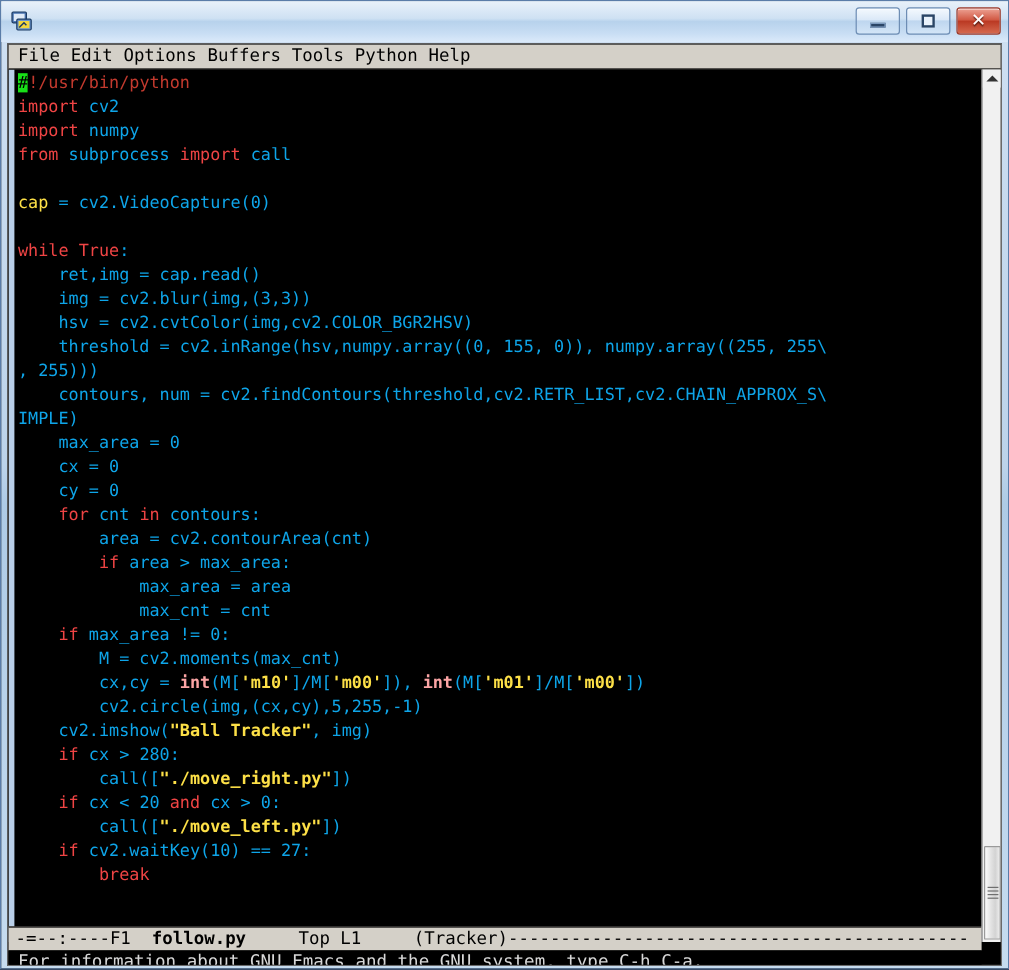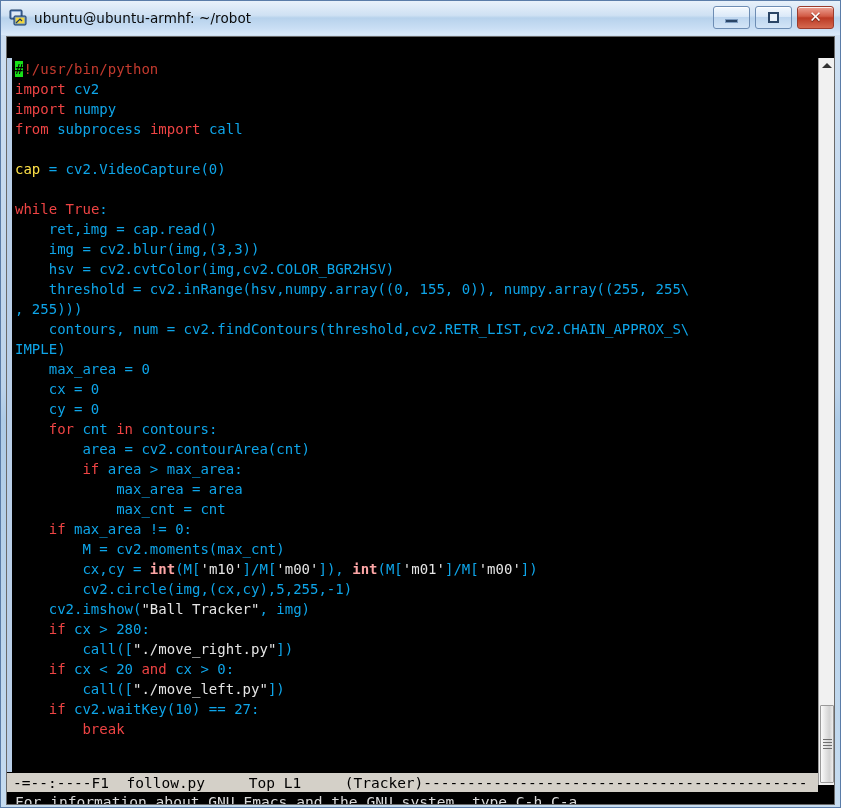--- a/index.html
+++ b/index.html
@@ -63,35 +63,35 @@
   #fringe-left { position:absolute; left:0; top:0; width:5px; height:100%; background:#b9cfe8; }
   #code {
     position:absolute; left:8px; top:1px; right:0; top:1px;
     font-family:"DejaVu Sans Mono", monospace;
     font-size:14px; line-height:20px; color:#d8d8d8;
     white-space:pre;
   }
   #code .ln { height:20px; white-space:pre; }
   .kw  { color:#ef4444; font-weight:normal; }   
   .bi  { color:#fca5a5; font-weight:bold; }   
-  .str { color:#e5e5e5; }                     
+  .str { color:#fde047;font-weight:bold; }                     
   .cmt { color:#c33a2e; }                     
   .var { color:#fde047; }                     
   .pl  { color:#0ea5e9;text-align:center; }                     
   .cur { background:#18e018; color:#000; }    
 
   
   #modeline {
     position:absolute; left:0; bottom:12px; width:811px; height:20px;
     background:#d4d0c8; color:#000;
     font-family:"DejaVu Sans Mono", monospace; font-size:14.5px; line-height:20px;
     white-space:pre; overflow:hidden; padding-left:6px;
     border-top:1px solid #000;
   }
-  #modeline b { font-weight:normal; }
+  #modeline b { font-weight:bold; }
   
   #minibuffer {
     position:absolute; left:0; bottom:-8px; width:811px; height:20px;
     background:#000; color:#d8d8d8;
     font-family:"DejaVu Sans Mono", monospace; font-size:14.6px; line-height:20px;
     white-space:pre; padding-left:8px; overflow:hidden;
   }
 
   
   #scrollbar {
@@ -123,37 +123,45 @@
   <div id="titlebar">
     <span id="title-icon">
       <svg width="20" height="20" viewBox="0 0 20 20">
         <rect x="2" y="2" width="12" height="9" rx="1" fill="#4f79b5" stroke="#1b3a63" stroke-width="1"></rect>
         <rect x="3.5" y="3.5" width="9" height="6" fill="#dfeaf7"></rect>
         <rect x="6" y="8" width="12" height="9" rx="1" fill="#6a94cd" stroke="#1b3a63" stroke-width="1"></rect>
         <rect x="7.5" y="9.5" width="9" height="6" fill="#f2d63c"></rect>
         <path d="M8 15 L12 11 L14 13" stroke="#1b3a63" stroke-width="1.2" fill="none"></path>
       </svg>
     </span>
-    <span id="title-text">ubuntu@ubuntu-armhf: ~/robot</span>
 
     <div id="winbtns">
       <div class="wbtn">
         <span class="glyph-min"></span>
       </div>
       <div class="wbtn">
         <span class="glyph-max"></span>
       </div>
       <div class="wbtn close">
         <span class="glyph-close">✕</span>
       </div>
     </div>
   </div>
 
   <div id="emacs">
 
+    <div id="menubar">
+      <span class="mi">File</span>
+      <span class="mi">Edit</span>
+      <span class="mi">Options</span>
+      <span class="mi">Buffers</span>
+      <span class="mi">Tools</span>
+      <span class="mi">Python</span>
+      <span class="mi">Help</span>
+    </div>
 
     <div id="textarea">
       <div id="fringe-left"></div>
       <div id="code"><div class="ln"><span class="cur">#</span><span class="cmt">!/usr/bin/python</span></div><div class="ln"><span class="kw">import</span><span class="pl"> cv2</span></div><div class="ln"><span class="kw">import</span><span class="pl"> numpy</span></div><div class="ln"><span class="kw">from</span><span class="pl"> subprocess </span><span class="kw">import</span><span class="pl"> call</span></div><div class="ln">&nbsp;</div><div class="ln"><span class="var">cap</span><span class="pl"> = cv2.VideoCapture(0)</span></div><div class="ln">&nbsp;</div><div class="ln"><span class="kw">while</span><span class="pl"> </span><span class="kw">True</span><span class="pl">:</span></div><div class="ln"><span class="pl">    ret,img = cap.read()</span></div><div class="ln"><span class="pl">    img = cv2.blur(img,(3,3))</span></div><div class="ln"><span class="pl">    hsv = cv2.cvtColor(img,cv2.COLOR_BGR2HSV)</span></div><div class="ln"><span class="pl">    threshold = cv2.inRange(hsv,numpy.array((0, 155, 0)), numpy.array((255, 255\</span></div><div class="ln"><span class="pl">, 255)))</span></div><div class="ln"><span class="pl">    contours, num = cv2.findContours(threshold,cv2.RETR_LIST,cv2.CHAIN_APPROX_S\</span></div><div class="ln"><span class="pl">IMPLE)</span></div><div class="ln"><span class="pl">    max_area = 0</span></div><div class="ln"><span class="pl">    cx = 0</span></div><div class="ln"><span class="pl">    cy = 0</span></div><div class="ln"><span class="pl">    </span><span class="kw">for</span><span class="pl"> cnt </span><span class="kw">in</span><span class="pl"> contours:</span></div><div class="ln"><span class="pl">        area = cv2.contourArea(cnt)</span></div><div class="ln"><span class="pl">        </span><span class="kw">if</span><span class="pl"> area &gt; max_area:</span></div><div class="ln"><span class="pl">            max_area = area</span></div><div class="ln"><span class="pl">            max_cnt = cnt</span></div><div class="ln"><span class="pl">    </span><span class="kw">if</span><span class="pl"> max_area != 0:</span></div><div class="ln"><span class="pl">        M = cv2.moments(max_cnt)</span></div><div class="ln"><span class="pl">        cx,cy = </span><span class="bi">int</span><span class="pl">(M[</span><span class="str">'m10'</span><span class="pl">]/M[</span><span class="str">'m00'</span><span class="pl">]), </span><span class="bi">int</span><span class="pl">(M[</span><span class="str">'m01'</span><span class="pl">]/M[</span><span class="str">'m00'</span><span class="pl">])</span></div><div class="ln"><span class="pl">        cv2.circle(img,(cx,cy),5,255,-1)</span></div><div class="ln"><span class="pl">    cv2.imshow(</span><span class="str">"Ball Tracker"</span><span class="pl">, img)</span></div><div class="ln"><span class="pl">    </span><span class="kw">if</span><span class="pl"> cx &gt; 280:</span></div><div class="ln"><span class="pl">        call([</span><span class="str">"./move_right.py"</span><span class="pl">])</span></div><div class="ln"><span class="pl">    </span><span class="kw">if</span><span class="pl"> cx &lt; 20 </span><span class="kw">and</span><span class="pl"> cx &gt; 0:</span></div><div class="ln"><span class="pl">        call([</span><span class="str">"./move_left.py"</span><span class="pl">])</span></div><div class="ln"><span class="pl">    </span><span class="kw">if</span><span class="pl"> cv2.waitKey(10) == 27:</span></div><div class="ln"><span class="pl">        </span><span class="kw">break</span></div></div>
     </div>
 
     <div id="modeline"><span>-=--:----F1  </span><b>follow.py</b><span>     Top L1     (Tracker)</span><span>--------------------------------------------</span></div>
 
     <div id="minibuffer">For information about GNU Emacs and the GNU system, type C-h C-a.</div>
 

